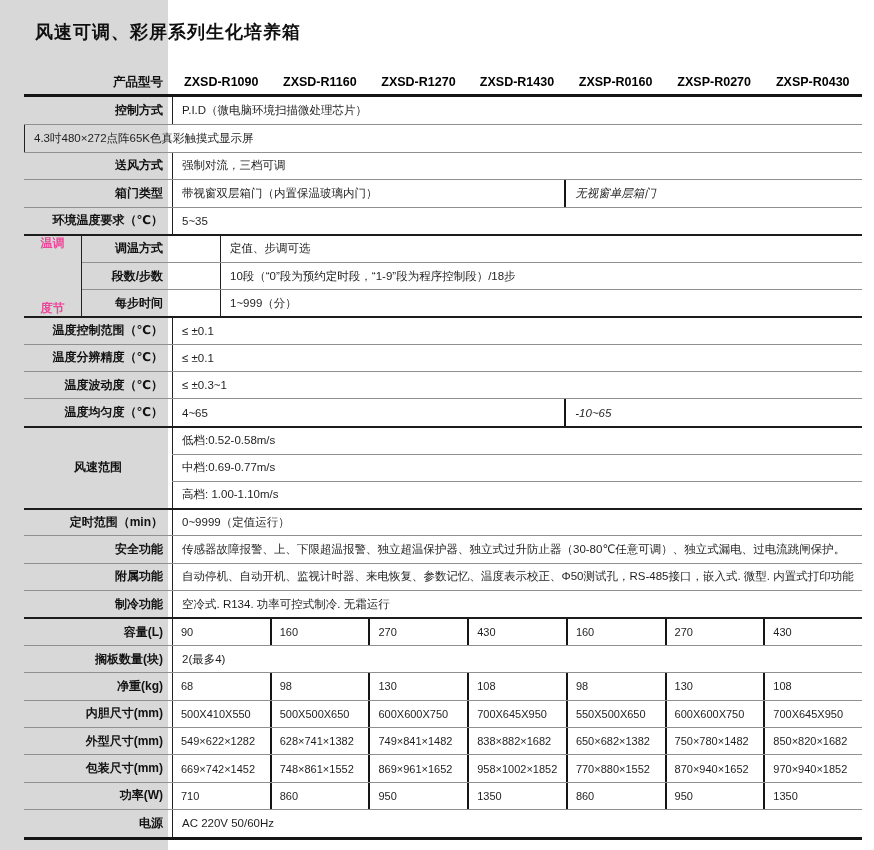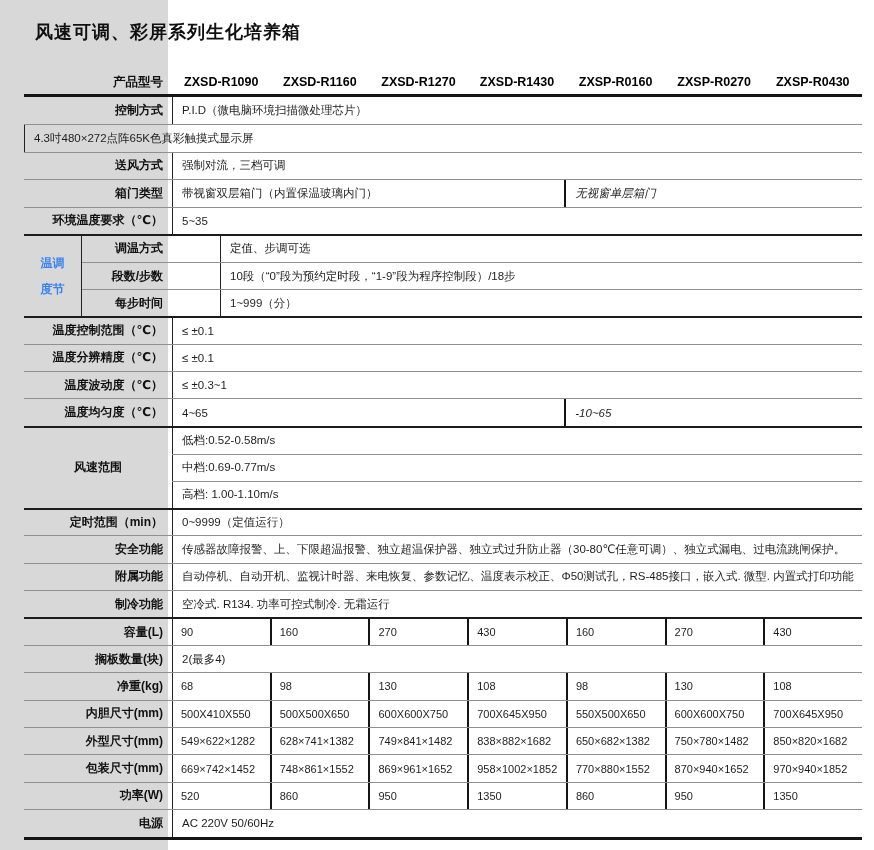--- a/index.html
+++ b/index.html
@@ -18,21 +18,21 @@
   .row:first-child{border-top:none;}
   .group-row{display:flex;height:82.2px;border-top:1px solid #909090;box-sizing:border-box;}
   .row.heavy,.group-row.heavy{border-top:2px solid #1c1c1c;}
   .lbl{width:148px;display:flex;align-items:center;justify-content:flex-end;padding-right:9px;
        box-sizing:border-box;font-weight:bold;font-size:12px;color:#111;white-space:nowrap;}
   .cell{flex:1;display:flex;align-items:center;padding-left:9px;box-sizing:border-box;
         border-left:1px solid #222;font-size:11.5px;color:#1e1e1e;white-space:nowrap;overflow:hidden;}
   .cell.vdiv{border-left:2px solid #151515;}
   .cell.c4{flex:4;} .cell.c3{flex:3;font-style:italic;} .cell.c1{flex:1;padding-left:8px;font-size:11px;}
   .glbl{width:58px;border-right:1px solid #222;display:flex;flex-direction:column;align-items:center;
-        justify-content:center;font-weight:bold;font-size:12px;color:#3b82f6;box-sizing:border-box;line-height:1.25;gap:11px;}
+        justify-content:space-between;font-weight:bold;font-size:12px;color:#ec4899;box-sizing:border-box;line-height:1.25;gap:11px;}
   .glbl2{width:148px;display:flex;align-items:center;justify-content:center;font-weight:bold;
          font-size:12px;color:#111;box-sizing:border-box;}
   .subs{flex:1;display:flex;flex-direction:column;}
   .subrow{display:flex;flex:1;gap:48px;}
   .subrow.st{border-top:1px solid #909090;}
   .slbl{width:90px;display:flex;align-items:center;justify-content:flex-end;padding-right:9px;
         box-sizing:border-box;font-weight:bold;font-size:12px;color:#111;white-space:nowrap;}
 </style>
 </head>
 <body>
@@ -191,21 +191,21 @@
           <div class="cell c1">669×742×1452</div>
           <div class="cell c1 vdiv">748×861×1552</div>
           <div class="cell c1 vdiv">869×961×1652</div>
           <div class="cell c1 vdiv">958×1002×1852</div>
           <div class="cell c1 vdiv">770×880×1552</div>
           <div class="cell c1 vdiv">870×940×1652</div>
           <div class="cell c1 vdiv">970×940×1852</div>
         </div>
         <div class="row">
           <div class="lbl">功率(W)</div>
-          <div class="cell c1">520</div>
+          <div class="cell c1">710</div>
           <div class="cell c1 vdiv">860</div>
           <div class="cell c1 vdiv">950</div>
           <div class="cell c1 vdiv">1350</div>
           <div class="cell c1 vdiv">860</div>
           <div class="cell c1 vdiv">950</div>
           <div class="cell c1 vdiv">1350</div>
         </div>
         <div class="row">
           <div class="lbl">电源</div>
           <div class="cell">AC 220V  50/60Hz</div>

